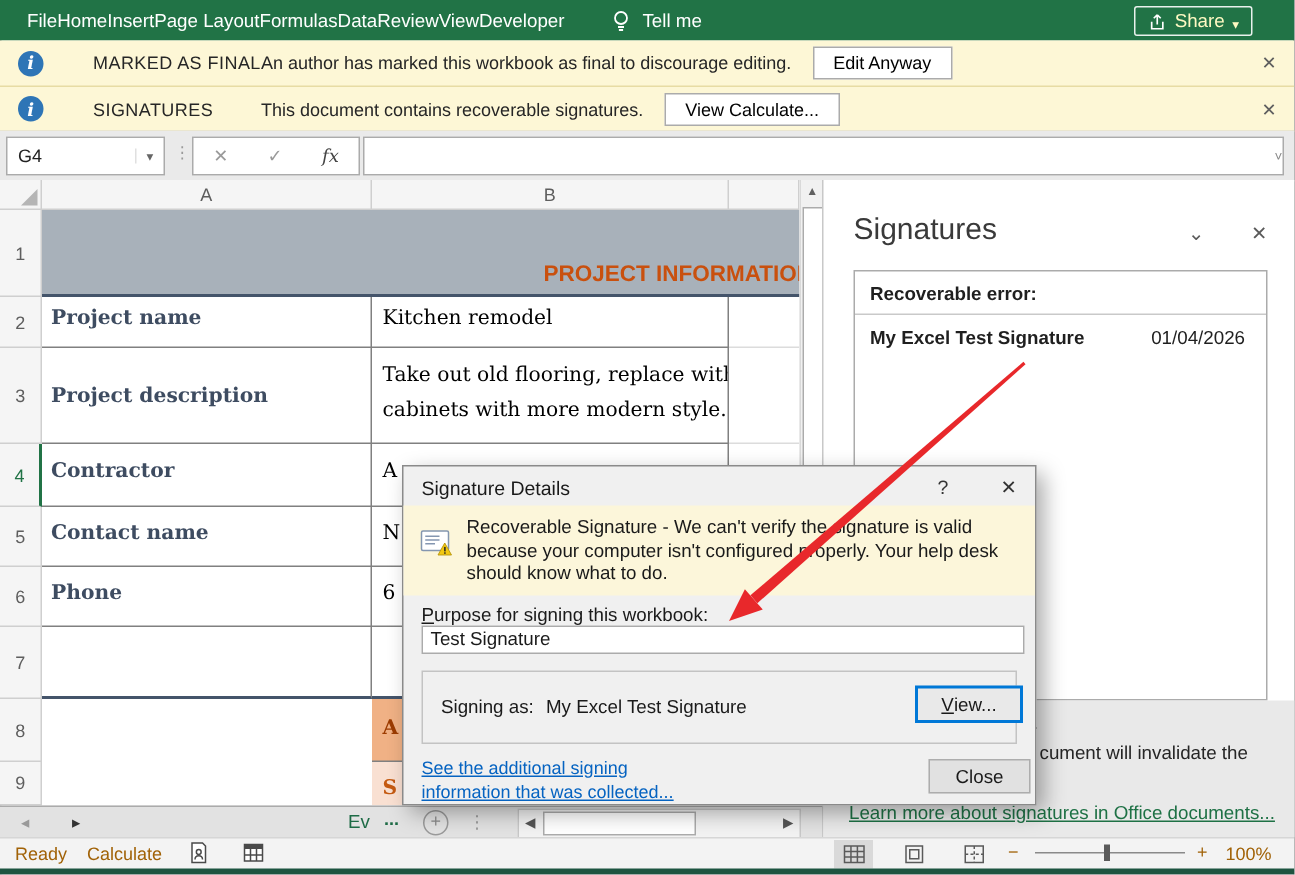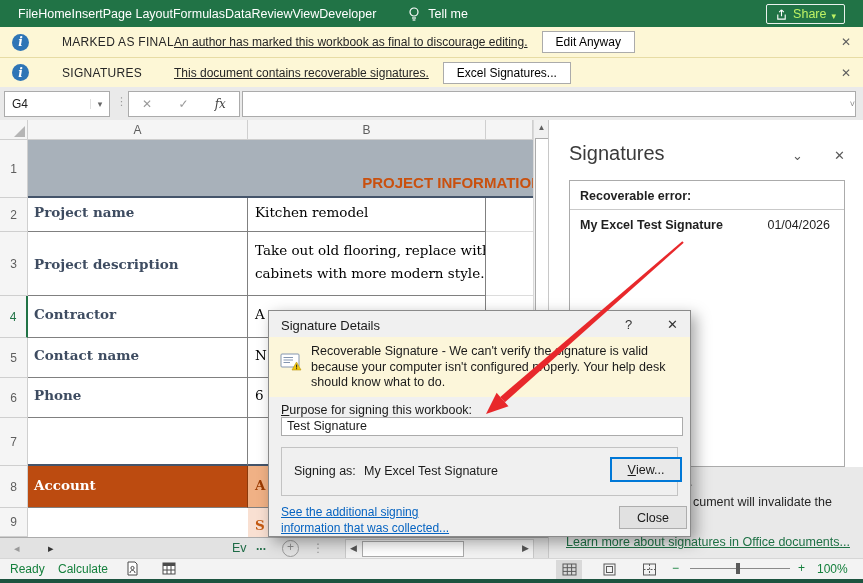--- a/index.html
+++ b/index.html
@@ -7,32 +7,32 @@
           font-family:"Liberation Sans",sans-serif;box-shadow:inset 1px 0 #8a8a8a,inset -1px 0 #8a8a8a;}
   .abs{position:absolute;}
   .serif{font-family:"DejaVu Serif",serif;}
 
   
   .ribbon{left:0;top:0;width:863px;height:27px;background:#217346;display:flex;align-items:center;
           color:#fff;font-size:12.5px;}
   .ribbon-tabs{display:flex;padding-left:18px;align-items:center;}
   .ribbon-tab{cursor:default;white-space:nowrap;}
   .tellme{display:flex;align-items:center;gap:7px;margin-left:31px;}
-  .share-btn{position:absolute;right:18px;top:4px;border:1px solid rgba(255,255,255,.9);border-radius:2px;
-             padding:2px 8px;display:flex;align-items:flex-end;gap:5px;color:#bef264;font-size:12.5px;}
+  .share-btn{position:absolute;right:28px;top:4px;border:1px solid rgba(255,255,255,.9);border-radius:2px;
+             padding:2px 8px;display:flex;align-items:flex-end;gap:5px;color:#fef9c3;font-size:12.5px;}
 
   
   .mbar{left:0;width:863px;background:#FDF7D6;display:flex;align-items:center;font-size:12px;color:#262626;}
   .mbar1{top:27px;height:30px;border-bottom:1px solid #E7DCA4;}
   .mbar2{top:58px;height:29px;border-bottom:1px solid #D8CD96;}
   .info-ic{width:17px;height:17px;border-radius:50%;background:#2E75B6;color:#fff;font-family:"DejaVu Serif",serif;
            font-style:italic;font-weight:bold;font-size:12px;display:flex;align-items:center;justify-content:center;
            margin:0 10px 0 12px;flex:0 0 auto;}
   .mbar-label{width:112px;font-size:12px;letter-spacing:.3px;flex:0 0 auto;padding-left:23px;}
-  .mbar-msg{text-decoration:underline;margin-right:14px;white-space:nowrap;}
+  .mbar-msg{margin-right:14px;white-space:nowrap;}
   .mbar-btn{background:#fff;border:1px solid #ABABAB;padding:3px 13px;font-size:12px;white-space:nowrap;}
   .mbar-x{position:absolute;right:12px;color:#5f5f5f;font-size:12px;}
 
   
   .fbar{left:0;top:87px;width:863px;height:33px;background:#EAEAEA;border-bottom:1px solid #CFCFCF;}
   .namebox{position:absolute;left:4px;top:4px;width:104px;height:24px;background:#fff;border:1px solid #ABABAB;
            display:flex;align-items:center;font-size:12px;color:#222;}
   .namebox .nb-val{padding-left:7px;flex:1;}
   .nb-drop{width:18px;color:#666;font-size:9px;text-align:center;border-left:1px solid #E0E0E0;}
   .fdots{position:absolute;left:116px;top:8px;color:#9a9a9a;font-size:11px;letter-spacing:0;}
@@ -74,21 +74,21 @@
   .tab-ellipsis{position:absolute;left:256px;top:1px;color:#1E6B46;font-weight:bold;}
   .addsheet{position:absolute;left:282px;top:2px;width:15px;height:15px;border:1px solid #9a9a9a;border-radius:50%;
             color:#8a8a8a;font-size:12px;line-height:13px;text-align:center;}
   .tdots{position:absolute;left:312px;top:3px;color:#9a9a9a;}
   .hscroll{position:absolute;left:345px;top:1px;width:187px;height:18px;background:#F2F2F2;border:1px solid #C8C8C8;}
   .hs-arrow{position:absolute;top:3px;font-size:9px;color:#555;}
   .hs-thumb{position:absolute;left:16px;top:1px;width:100px;height:14px;background:#fff;border:1px solid #ABABAB;}
 
   
   .statusbar{left:0;top:558px;width:863px;height:21px;background:#F3F3F3;border-top:1px solid #D6D6D6;
-             font-size:12px;color:#15803d;}
+             font-size:12px;color:#a16207;}
   .sb-item{position:absolute;top:3px;}
   .bottomedge{left:0;top:579px;width:863px;height:4px;background:#1D5440;}
   .viewbtn{position:absolute;top:1px;width:26px;height:19px;display:flex;align-items:center;justify-content:center;}
   .viewbtn.active{background:#D9D9D9;}
   .zoomtrack{position:absolute;top:9px;width:100px;height:1px;background:#8A8A8A;}
   .zoomthumb{position:absolute;top:-5px;left:46px;width:4px;height:11px;background:#5A5A5A;}
 
   
   .pane{left:548px;top:120px;width:315px;height:438px;background:#fff;border-left:1px solid #C8C8C8;}
   .pane-title{position:absolute;left:20px;top:22px;font-size:20px;color:#3A3A3A;}
@@ -164,21 +164,21 @@
     <span class="mbar-label">MARKED AS FINAL</span>
     <span class="mbar-msg">An author has marked this workbook as final to discourage editing.</span>
     <button class="mbar-btn">Edit Anyway</button>
     <span class="mbar-x">✕</span>
   </div>
 
   <div class="abs mbar mbar2">
     <span class="info-ic">i</span>
     <span class="mbar-label">SIGNATURES</span>
     <span class="mbar-msg">This document contains recoverable signatures.</span>
-    <button class="mbar-btn">Excel Signatures...</button>
+    <button class="mbar-btn">View Calculate...</button>
     <span class="mbar-x">✕</span>
   </div>
 
   <div class="abs fbar">
     <div class="namebox">
       <span class="nb-val">G4</span>
       <span class="nb-drop">▾</span>
     </div>
     <span class="fdots">⋮</span>
     <div class="fbtns">
@@ -231,21 +231,20 @@
     <div class="abs cell sliver" style="left:486px;top:218px;width:47px;height:40px;"></div>
 
     <div class="abs cell lblcell serif" style="left:28px;top:258px;width:220px;height:40px;padding-top:9px;">Phone</div>
     <div class="abs cell valcell serif" style="left:248px;top:258px;width:238px;height:40px;padding-top:9px;">6</div>
     <div class="abs cell sliver" style="left:486px;top:258px;width:47px;height:40px;"></div>
 
     <div class="abs cell" style="left:28px;top:298px;width:220px;height:48px;border-right:1px solid #808080;border-bottom:2px solid #44546A;"></div>
     <div class="abs cell" style="left:248px;top:298px;width:238px;height:48px;border-right:1px solid #808080;border-bottom:2px solid #44546A;"></div>
     <div class="abs cell sliver" style="left:486px;top:298px;width:47px;height:48px;"></div>
 
-    <div class="abs cell serif" style="left:28px;top:346px;width:220px;height:42px;background:#BC4B10;color:#fff;font-weight:bold;font-size:13.5px;padding:11px 0 0 6px;border-right:1px solid #8a3a0c;border-bottom:1px solid #808080;box-sizing:border-box;">Account</div>
     <div class="abs cell serif" style="left:248px;top:346px;width:238px;height:42px;background:#F0B185;color:#9C3B00;font-weight:bold;font-size:13.5px;padding:11px 0 0 7px;border-bottom:1px solid #808080;box-sizing:border-box;">A</div>
     <div class="abs cell sliver" style="left:486px;top:346px;width:47px;height:42px;"></div>
 
     <div class="abs cell serif" style="left:248px;top:388px;width:238px;height:29px;background:#F9E0D2;color:#C55A11;font-weight:bold;font-size:13.5px;padding:9px 0 0 7px;box-sizing:border-box;">S</div>
   </div>
 
   <div class="abs vscroll">
     <div class="vs-up">▲</div>
     <div class="vs-thumb"></div>
   </div>

